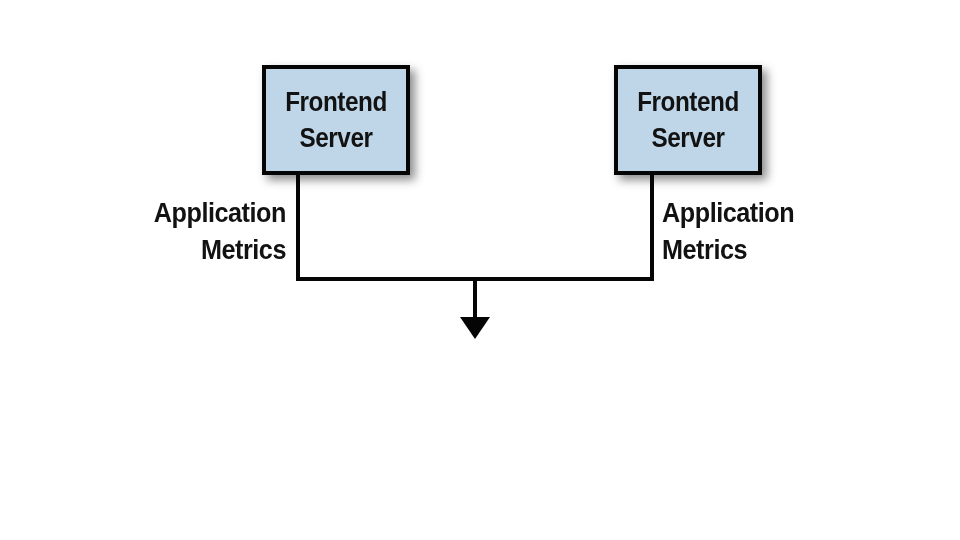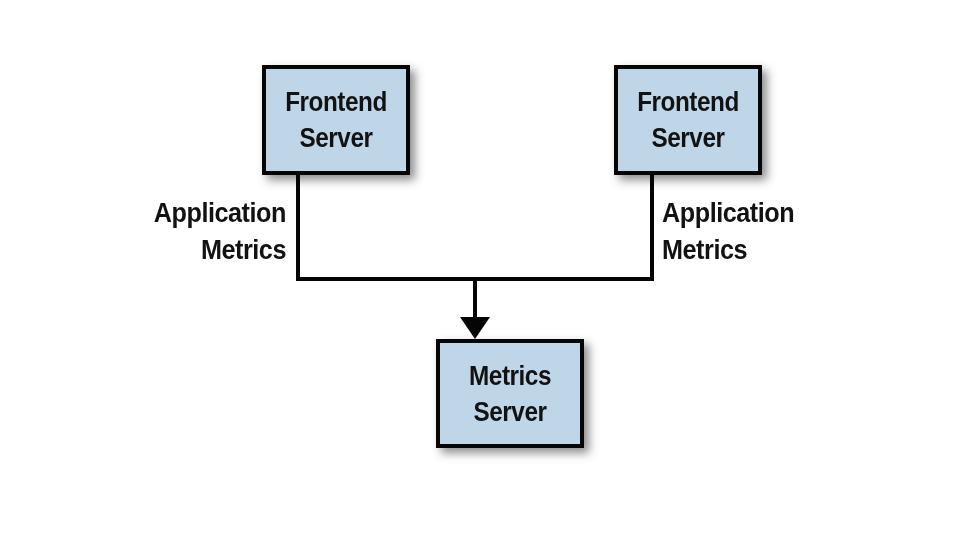--- a/index.html
+++ b/index.html
@@ -91,23 +91,20 @@
 <div class="stage">
 
   <div class="node node-frontend-left">
     <span class="node-label">Frontend Server</span>
   </div>
 
   <div class="node node-frontend-right">
     <span class="node-label">Frontend Server</span>
   </div>
 
-  <div class="node node-metrics">
-    <span class="node-label">Metrics Server</span>
-  </div>
 
   <div class="connector vline-left"></div>
   <div class="connector vline-right"></div>
   <div class="connector hline-bus"></div>
   <div class="connector vline-center"></div>
   <div class="arrowhead"></div>
 
   <div class="edge-label edge-label-left">Application Metrics</div>
 
   <div class="edge-label edge-label-right">Application Metrics</div>

